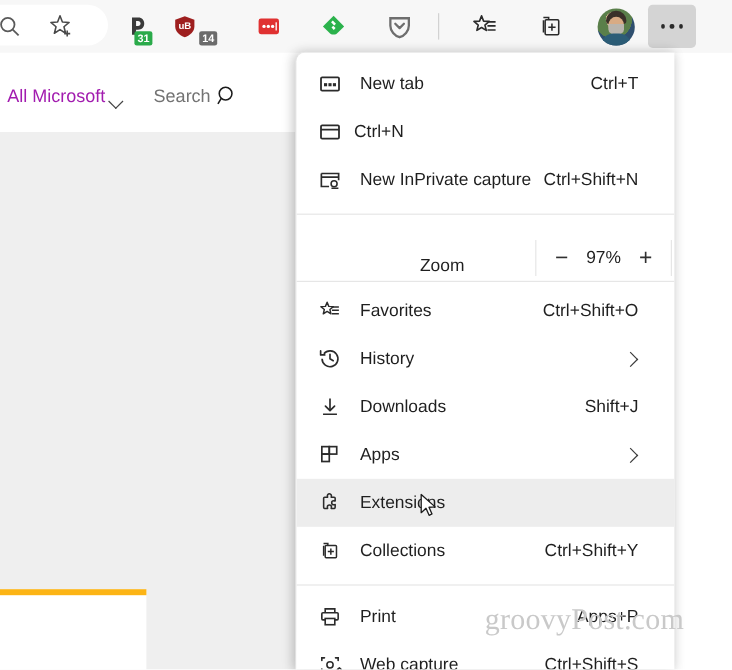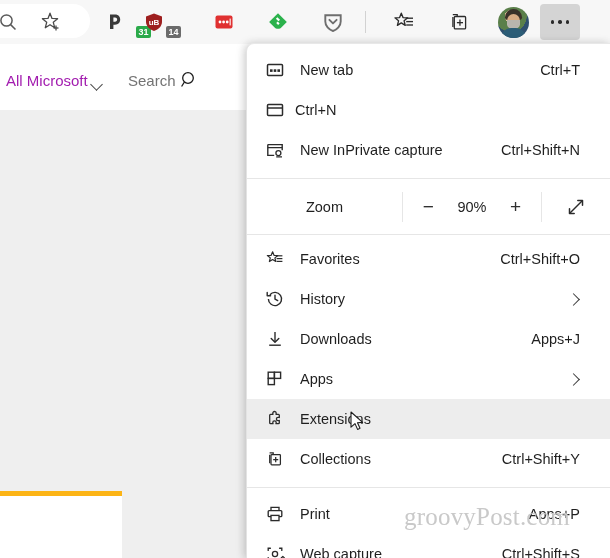--- a/index.html
+++ b/index.html
@@ -58,40 +58,40 @@
   }
   .ms-caret { position: absolute; left: 92px; top: 80px; width: 9px; height: 9px;
     border-right: 1.4px solid #444; border-bottom: 1.4px solid #444; transform: rotate(45deg);}
   .search-label { position: absolute; left: 128px; top: 72px; font-size: 15px; color: #737373;}
   .page-body { position: absolute; left: 0; top: 110px; width: 246px; height: 448px; background: #efefef;}
   .card { position: absolute; left: 0; top: 381px; width: 122px; height: 177px; background: #ffffff;}
   .card-accent { position: absolute; left: 0; top: 0; width: 122px; height: 5px; background: #fcb415;}
 
   
   .menu {
-    position: absolute; left: 246px; top: 43px; width: 364px; height: 515px;
+    position: absolute; left: 246px; top: 43px; width: 316px; height: 515px;
     background: #ffffff; border-radius: 8px 0 0 0;
     box-shadow: -2px 0 10px rgba(0,0,0,0.14), 0 2px 10px rgba(0,0,0,0.10);
     border-left: 1px solid #e3e3e3; border-top: 1px solid #e8e8e8;
     overflow: hidden;
   }
   .mi {
     position: relative; display: flex; align-items: center; height: 40px;
     padding: 0 18px 0 18px; cursor: default;
   }
   .mi.hl { background: #ededed; }
   .mi-ico { width: 30px; flex: 0 0 30px; display: flex; align-items: center; justify-content: flex-start; }
   .mi-label { font-size: 14.5px; color: #1f1f1f; flex: 1 1 auto; padding-left: 5px;}
   .mi-accel { font-size: 14.5px; color: #1f1f1f; padding-right: 12px; white-space: nowrap;}
   .chev { width: 9px; height: 9px; border-right: 1.6px solid #3a3a3a; border-top: 1.6px solid #3a3a3a;
           transform: rotate(45deg); margin-right: 14px; }
   .sep { height: 1px; background: #e6e6e6; margin: 4px 0; }
 
   
-  .zoomrow { display: flex; align-items: center; height: 47px; }
+  .zoomrow { display: flex; align-items: flex-end; height: 47px; padding-left: 44px; }
   .zr-label { flex: 0 0 155px; display:flex; align-items:center; justify-content:center;
               font-size: 14.5px; color:#1f1f1f; }
   .zr-ctrl { flex: 1 1 auto; display:flex; align-items:center; justify-content:space-around;
              border-left: 1px solid #e6e6e6; border-right: 1px solid #e6e6e6; padding: 0 6px;}
   .zr-btn { width: 30px; height: 30px; display:flex; align-items:center; justify-content:center;
             font-size: 19px; color:#303030; line-height:1;}
   .zr-val { font-size: 14.5px; color:#1f1f1f; min-width: 40px; text-align:center;}
   .zr-full { flex: 0 0 68px; display:flex; align-items:center; justify-content:center;}
 
   .cursor { position: absolute; left: 350px; top: 411px; width: 16px; height: 22px; }
@@ -123,21 +123,21 @@
           <line x1="13.5" y1="17" x2="18.5" y2="17" stroke="#4a4a4a" stroke-width="1.3"></line>
         </svg>
     </div>
 
     <div class="tb-icon" style="left:99px;">
       <svg width="22" height="22" viewBox="0 0 22 22">
           <path d="M6 3.5h5.2c3.2 0 5 2.2 5 5.1 0 3-1.9 5.2-5.2 5.2H9.4V18H6Z" fill="#3a3a3a"></path>
           <path d="M9.4 6.6h1.6c1.3 0 2.1.8 2.1 2 0 1.3-.8 2.1-2.1 2.1H9.4Z" fill="#f7f7f7"></path>
         </svg>
     </div>
-    <div class="badge" style="left:112px; top:26px; background:#2aaa4a;margin-left:24px;">31</div>
+    <div class="badge" style="left:112px; top:26px; background:#2aaa4a;">31</div>
 
     <div class="tb-icon" style="left:138px;justify-content:center;">
       <svg width="22" height="22" viewBox="0 0 22 22">
           <path d="M11 2.5 19 5.4v5.4c0 4.4-3.4 7.6-8 9.2-4.6-1.6-8-4.8-8-9.2V5.4Z" fill="#9e1f1f"></path>
           <text x="11" y="13.5" font-size="8" font-family="Liberation Sans, sans-serif" fill="#fff" text-anchor="middle" font-weight="bold">uB</text>
         </svg>
     </div>
     <div class="badge" style="left:166px; top:26px; background:#6b6b6b;">14</div>
 
     <div class="tb-icon" style="left:208px;">
@@ -255,21 +255,21 @@
       <span class="mi-label">New InPrivate capture</span>
       <span class="mi-accel">Ctrl+Shift+N</span>
     </div>
 
     <div class="sep" style="margin-top:8px;"></div>
 
     <div class="zoomrow">
       <span class="zr-label">Zoom</span>
       <span class="zr-ctrl">
         <span class="zr-btn">−</span>
-        <span class="zr-val">90%</span>
+        <span class="zr-val">97%</span>
         <span class="zr-btn">+</span>
       </span>
       <span class="zr-full">
         <svg width="22" height="22" viewBox="0 0 22 22">
             <line x1="4.5" y1="17.5" x2="17.5" y2="4.5" stroke="#2b2b2b" stroke-width="1.5"></line>
             <path d="M4.5 12.8v4.7h4.7" fill="none" stroke="#2b2b2b" stroke-width="1.5" stroke-linecap="round" stroke-linejoin="round"></path>
             <path d="M12.8 4.5h4.7v4.7" fill="none" stroke="#2b2b2b" stroke-width="1.5" stroke-linecap="round" stroke-linejoin="round"></path>
           </svg>
       </span>
     </div>
@@ -303,21 +303,21 @@
 
     <div class="mi">
       <span class="mi-ico">
         <svg width="20" height="20" viewBox="0 0 20 20">
             <line x1="10" y1="3" x2="10" y2="13" stroke="#2b2b2b" stroke-width="1.4"></line>
             <path d="M6.2 9.4 10 13.2l3.8-3.8" fill="none" stroke="#2b2b2b" stroke-width="1.4" stroke-linecap="round" stroke-linejoin="round"></path>
             <line x1="4.2" y1="16.2" x2="15.8" y2="16.2" stroke="#2b2b2b" stroke-width="1.4"></line>
           </svg>
       </span>
       <span class="mi-label">Downloads</span>
-      <span class="mi-accel">Apps+J</span>
+      <span class="mi-accel">Shift+J</span>
     </div>
 
     <div class="mi">
       <span class="mi-ico">
         <svg width="20" height="20" viewBox="0 0 20 20">
             <rect x="3.2" y="3.2" width="6.2" height="6.2" fill="none" stroke="#2b2b2b" stroke-width="1.4"></rect>
             <rect x="9.4" y="3.2" width="6.2" height="6.2" fill="none" stroke="#2b2b2b" stroke-width="1.4"></rect>
             <rect x="3.2" y="9.4" width="6.2" height="6.2" fill="none" stroke="#2b2b2b" stroke-width="1.4"></rect>
           </svg>
       </span>

